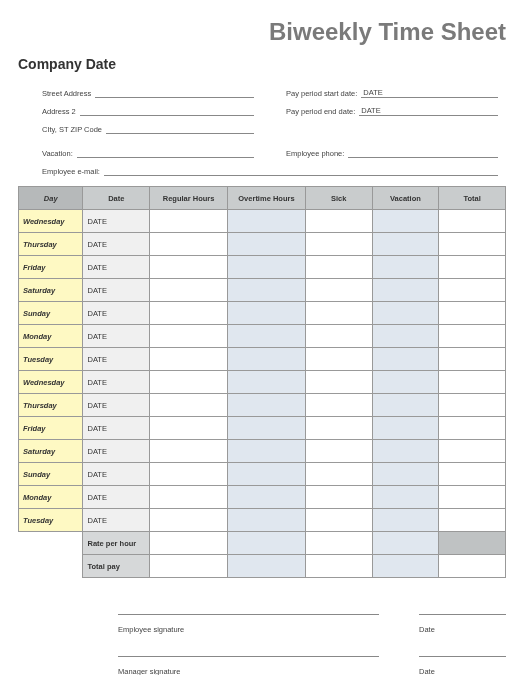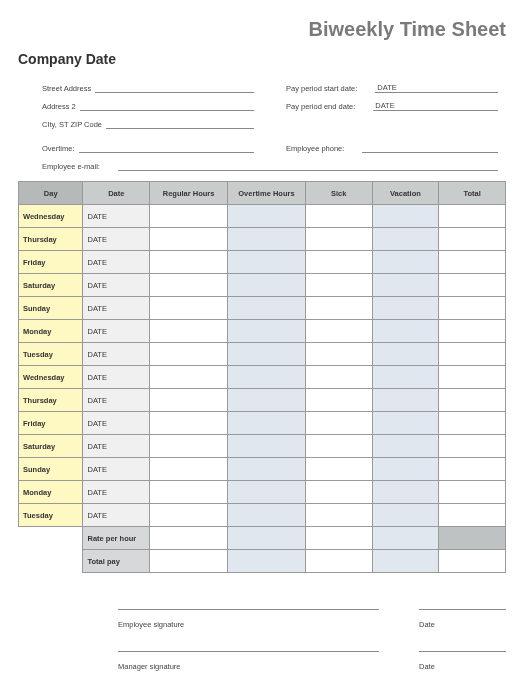--- a/index.html
+++ b/index.html
@@ -7,40 +7,40 @@
     width: 520px;
     height: 675px;
     background: #fff;
     font-family: Arial, sans-serif;
     font-size: 8px;
     color: #333;
     padding: 18px 14px 14px 18px;
   }
   .title {
     text-align: right;
-    font-size: 20px;
+    font-size: 24px;
     color: #7a7a7a;
     font-weight: bold;
     margin-bottom: 10px;
   }
   .company {
     font-size: 14px;
     font-weight: bold;
     color: #333;
     margin-bottom: 12px;
   }
   .info-block { margin-bottom: 10px; }
   .info-row {
     display: flex;
     align-items: flex-end;
     margin-bottom: 4px;
     height: 14px;
   }
   .info-left { display: flex; align-items: flex-end; flex: 1; }
-  .info-right { display: flex; align-items: flex-end; flex: 1; gap: 14px; }
+  .info-right { display: flex; align-items: flex-end; flex: 1; }
   .info-label {
     font-size: 7.5px;
     color: #444;
     white-space: nowrap;
     padding-right: 4px;
     margin-left: 24px;
   }
   .info-line {
     flex: 1;
     border-bottom: 0.5px solid #888;
@@ -67,20 +67,21 @@
   th {
     background: #c9cccd;
     font-weight: bold;
     color: #333;
     text-align: center;
   }
   th:first-child, td.day-cell {
     background: #b6b9ba;
     font-weight: bold;
     width: 58px;
+    font-style: italic;
   }
   td.day-cell { background: #fef9c3; }
   td.date-cell { background: #f0f0f0; width: 60px; }
   td.reg-cell { width: 70px; }
   td.ot-cell { background: #e0e7ef; width: 70px; }
   td.sick-cell { width: 60px; }
   td.vac-cell { background: #e0e7ef; width: 60px; }
   td.total-cell { width: 60px; }
   td.summary-label {
     background: #d6d8d9;
@@ -136,21 +137,21 @@
       <span class="info-label">CIty, ST  ZIP Code</span>
       <span class="info-line"></span>
     </div>
     <div class="info-right"></div>
   </div>
 </div>
 
 <div class="info-block">
   <div class="info-row">
     <div class="info-left">
-      <span class="info-label">Overtime:</span>
+      <span class="info-label">Vacation:</span>
       <span class="info-line"></span>
     </div>
     <div class="info-right">
       <span class="info-label">Employee phone:</span>
       <span class="info-line"></span>
     </div>
   </div>
   <div class="info-row">
     <div class="info-right">
       <span class="info-label">Employee e-mail:</span>

